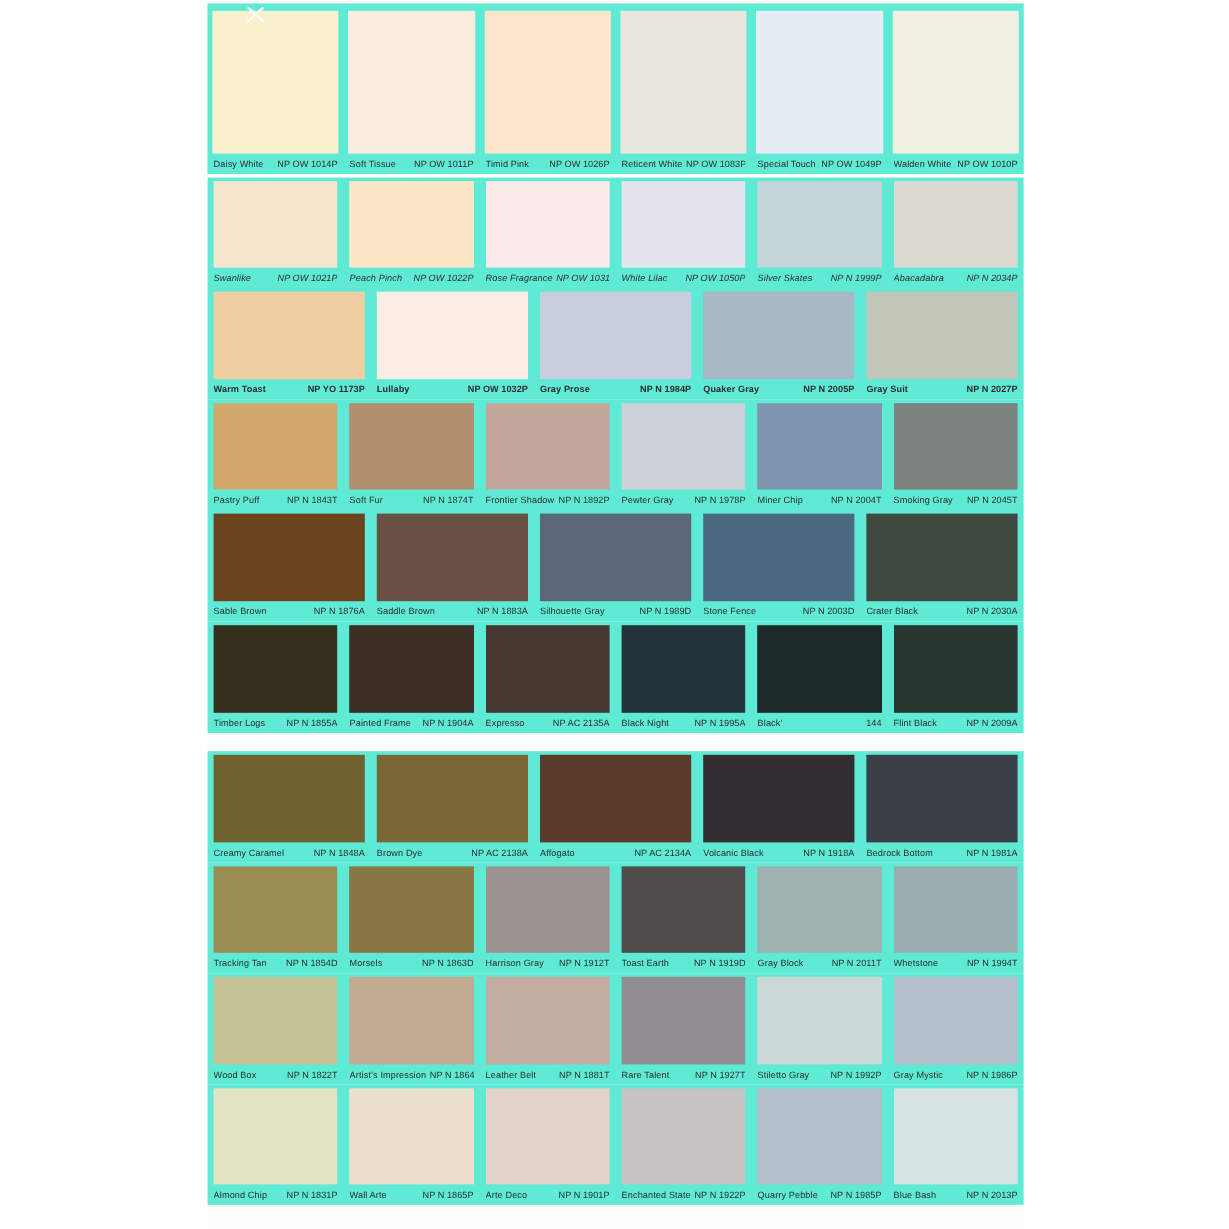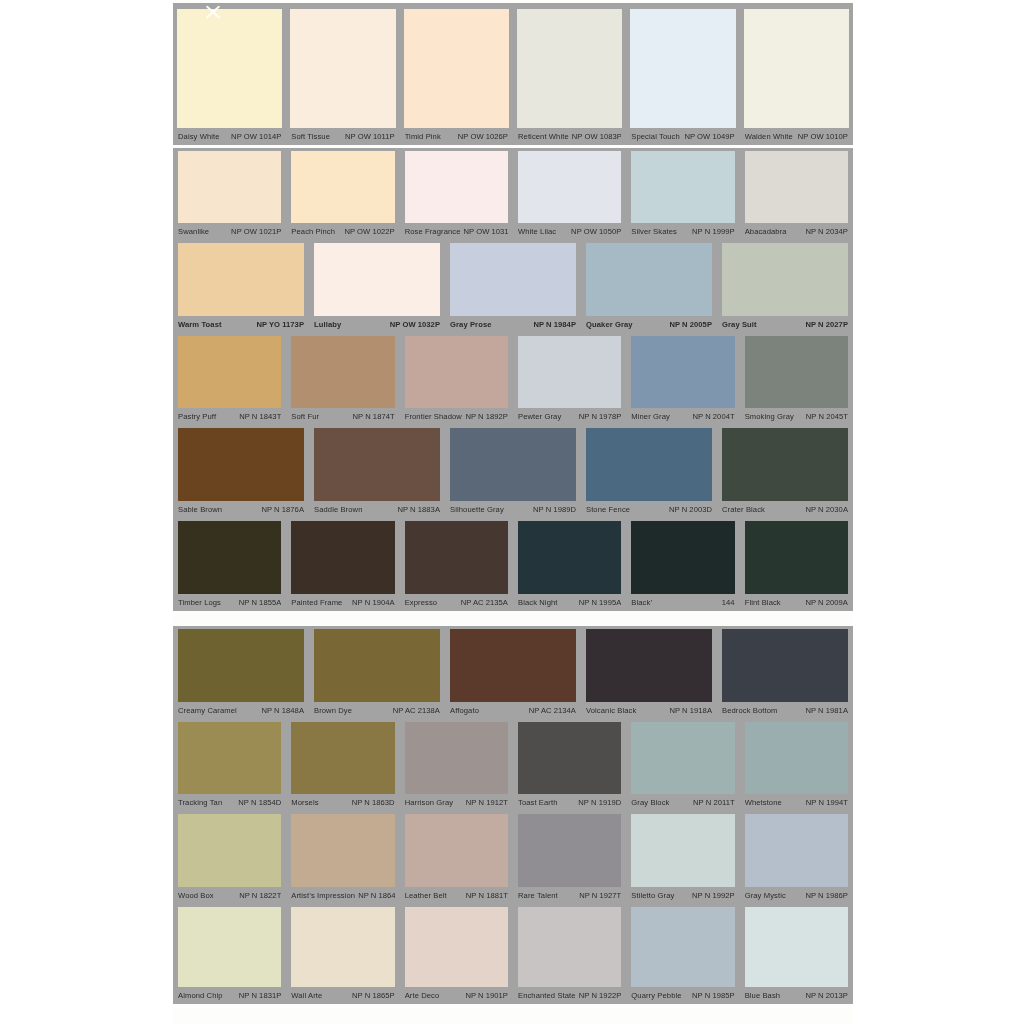--- a/index.html
+++ b/index.html
@@ -40,21 +40,21 @@
     top: 3px;
     width: 680px;
     height: 142px;
     background: #d6d9d4;
   }
 
   .band {
     position: absolute;
     left: 0;
     width: 680px;
-    background: #a3a3a3;
+    background: #5eead4;
   }
 
   .row {
     display: flex;
     width: 680px;
     height: 100%;
     box-sizing: border-box;
   }
 
   .cell {
@@ -177,21 +177,21 @@
             </div>
             <div class="cell">
               <div class="swatch" style="background: rgb(242, 240, 227);"></div>
               <div class="caption">
                 <span class="cap-name">Walden White</span>
                 <span class="cap-code">NP OW 1010P</span>
               </div>
             </div>
           </div>
         </div>
-        <div class="band band-2" style="top: 148px; height: 92px;">
+        <div class="band band-2" style="top: 148px; height: 92px; font-style: italic;">
           <div class="row">
             <div class="cell">
               <div class="swatch" style="background: rgb(247, 230, 205);"></div>
               <div class="caption">
                 <span class="cap-name">Swanlike</span>
                 <span class="cap-code">NP OW 1021P</span>
               </div>
             </div>
             <div class="cell">
               <div class="swatch" style="background: rgb(251, 231, 198);"></div>
@@ -295,21 +295,21 @@
             <div class="cell">
               <div class="swatch" style="background: rgb(204, 210, 216);"></div>
               <div class="caption">
                 <span class="cap-name">Pewter Gray</span>
                 <span class="cap-code">NP N 1978P</span>
               </div>
             </div>
             <div class="cell">
               <div class="swatch" style="background: rgb(126, 150, 174);"></div>
               <div class="caption">
-                <span class="cap-name">Miner Gray</span>
+                <span class="cap-name">Miner Chip</span>
                 <span class="cap-code">NP N 2004T</span>
               </div>
             </div>
             <div class="cell">
               <div class="swatch" style="background: rgb(124, 130, 124);"></div>
               <div class="caption">
                 <span class="cap-name">Smoking Gray</span>
                 <span class="cap-code">NP N 2045T</span>
               </div>
             </div>

